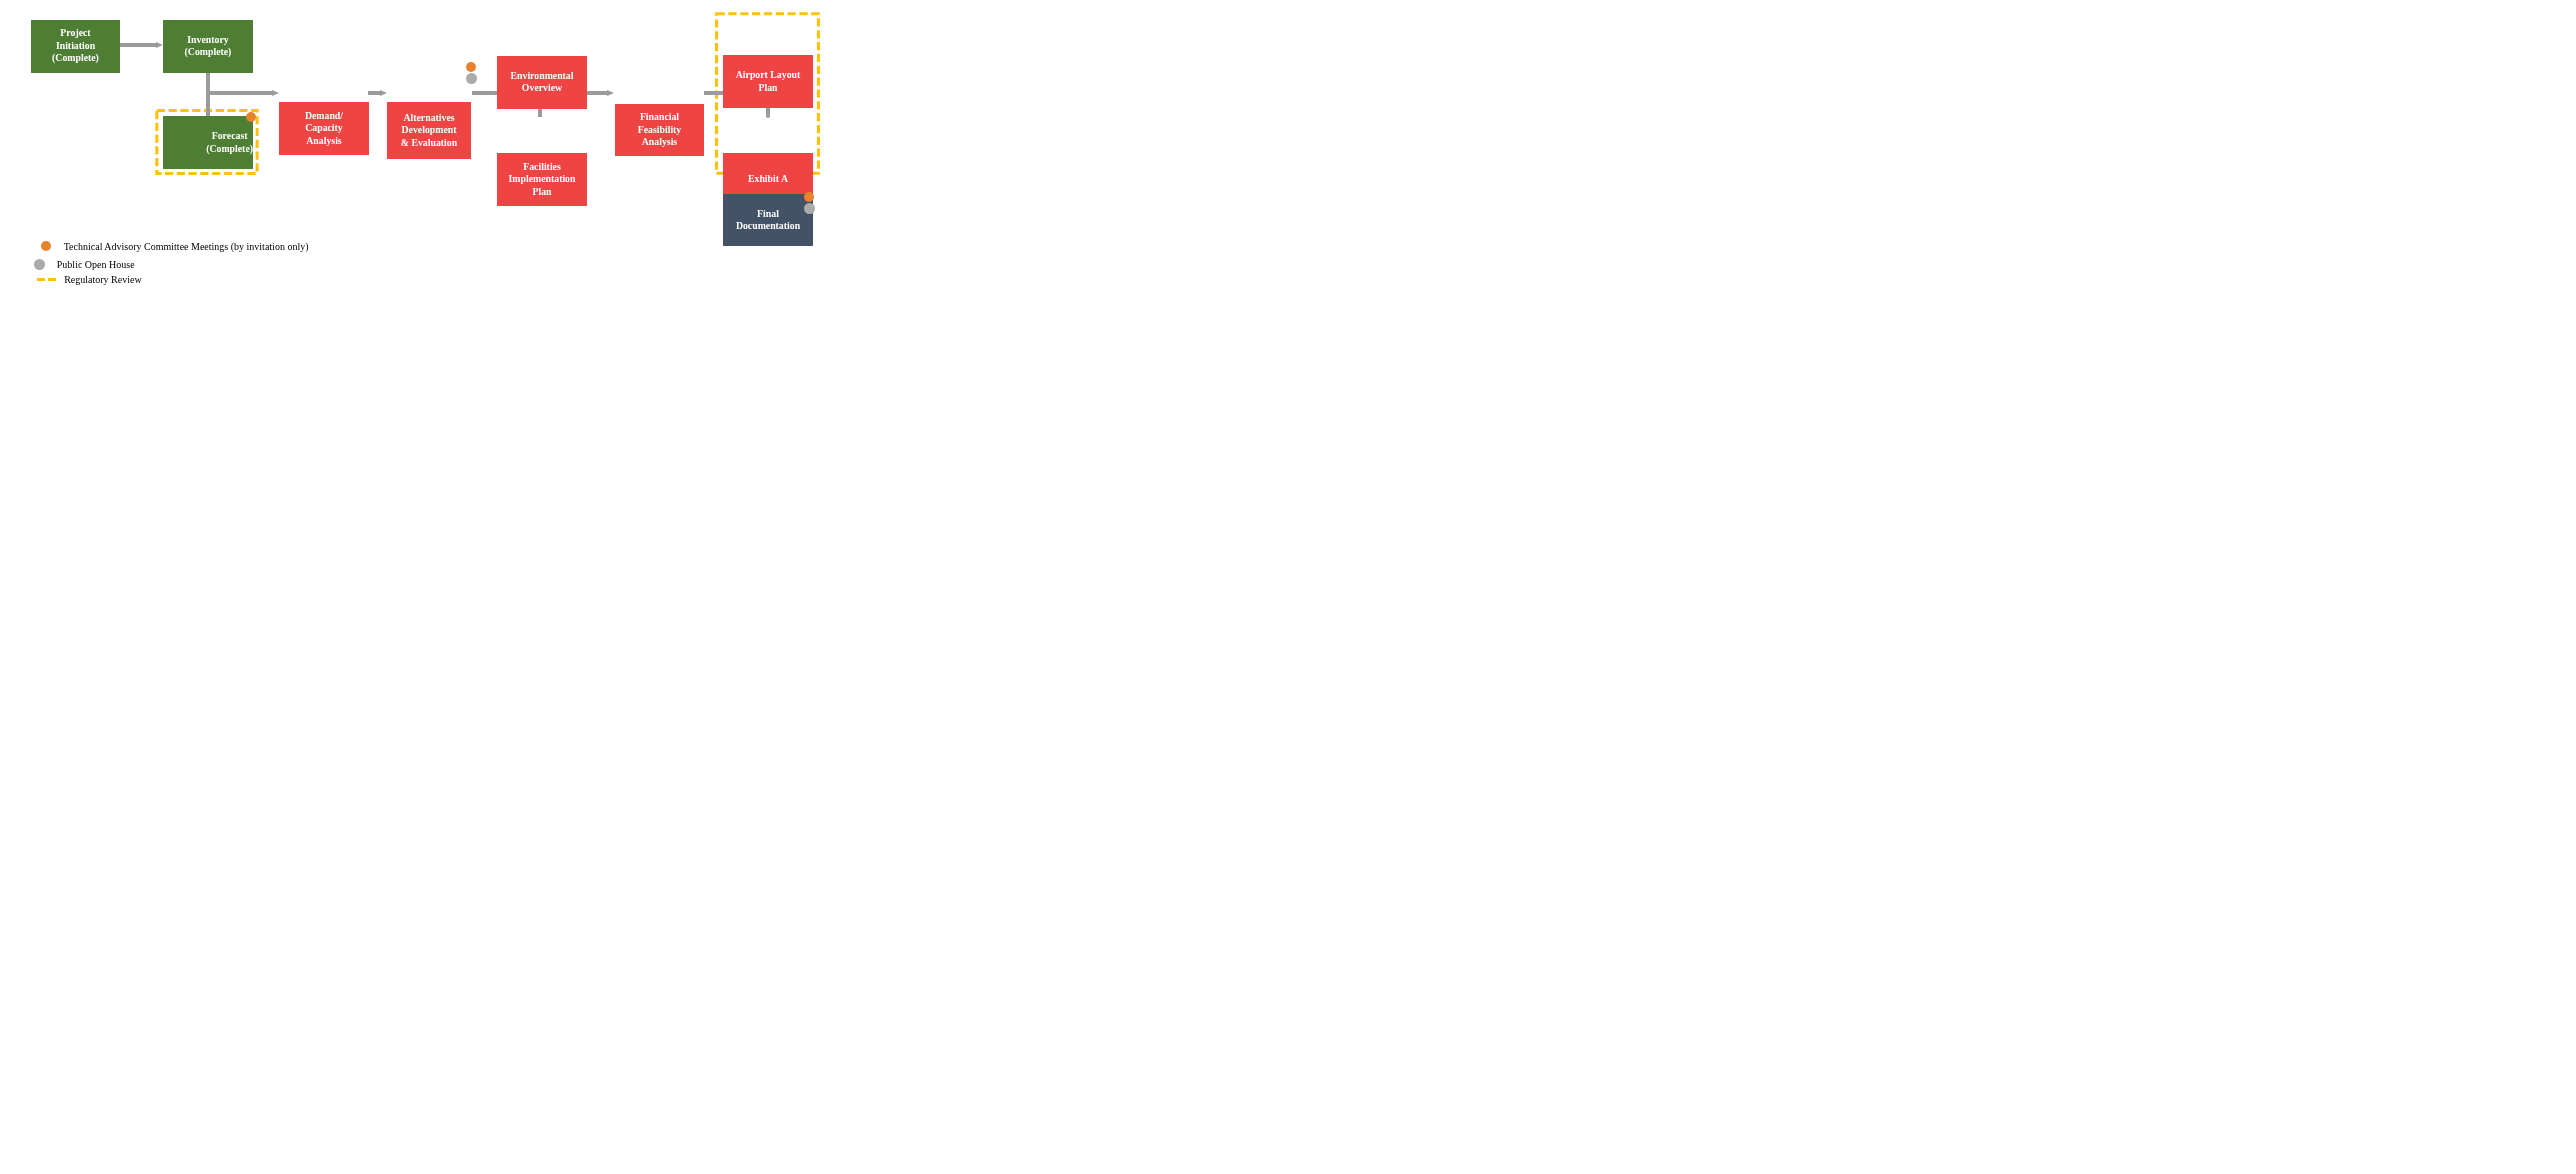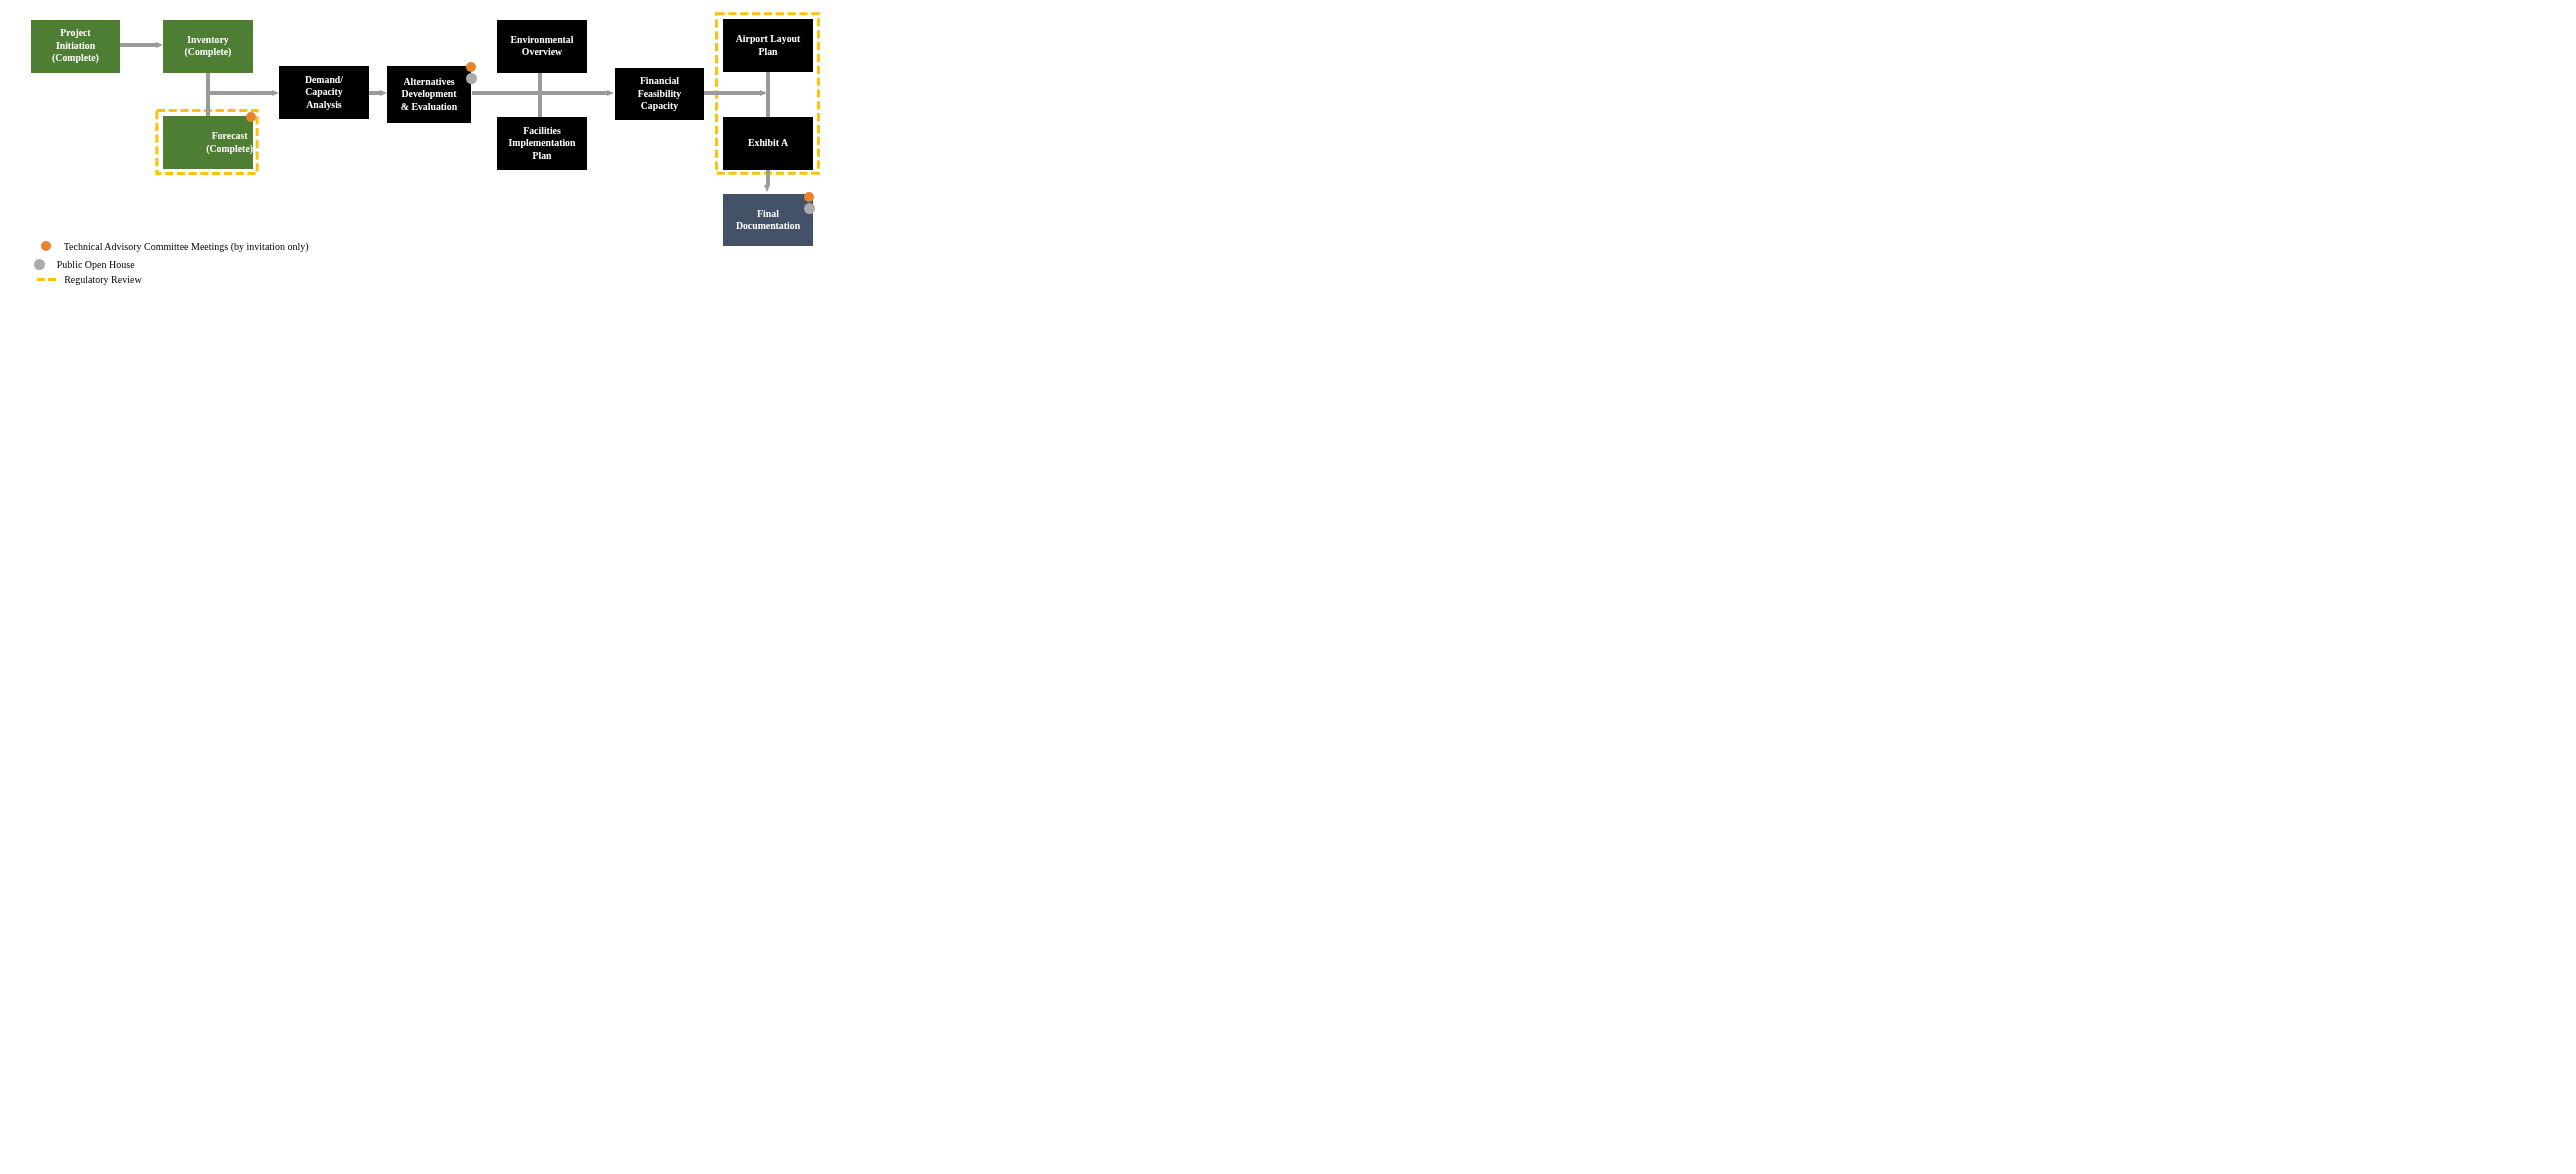--- a/index.html
+++ b/index.html
@@ -18,21 +18,21 @@
     justify-content: center;
     text-align: center;
     color: #ffffff;
     font-weight: bold;
     font-size: 9.8px;
     line-height: 12.4px;
     z-index: 3;
   }
   .node .lbl { white-space: pre-line; }
   .green { background: #4e7e33; }
-  .blue  { background: #000000; }
+  .blue  { background: #ef4444; margin-top: 36px; }
   .slate { background: #445267; }
 
   .shaft-h { position: absolute; height: 3.6px; background: #9b9b9b; z-index: 2; }
   .shaft-v { position: absolute; width: 3.6px;  background: #9b9b9b; z-index: 2; }
   .rounded { border-radius: 2.1px; }
   .head-right {
     position: absolute; width: 0; height: 0; z-index: 2;
     border-top: 3.6px solid transparent; border-bottom: 3.6px solid transparent;
     border-left: 7.2px solid #9b9b9b;
   }
@@ -123,21 +123,21 @@
 Overview</span>
   </div>
   <div class="node blue" style="left:497px; top:117px; width:90px; height:53px;">
     <span class="lbl">Facilities
 Implementation
 Plan</span>
   </div>
   <div class="node blue" style="left:615px; top:68px; width:89px; height:52px;">
     <span class="lbl">Financial
 Feasibility
-Capacity</span>
+Analysis</span>
   </div>
   <div class="node blue" style="left:723px; top:19px; width:90px; height:53px;">
     <span class="lbl">Airport Layout
 Plan</span>
   </div>
   <div class="node blue" style="left:723px; top:117px; width:90px; height:53px;">
     <span class="lbl">Exhibit A</span>
   </div>
   <div class="node slate" style="left:723px; top:194px; width:90px; height:52px;">
     <span class="lbl">Final

